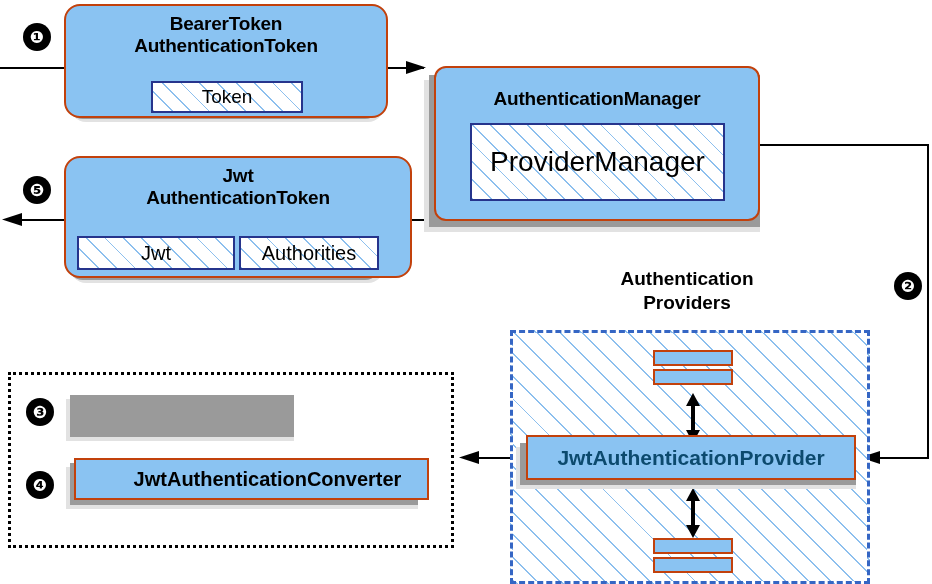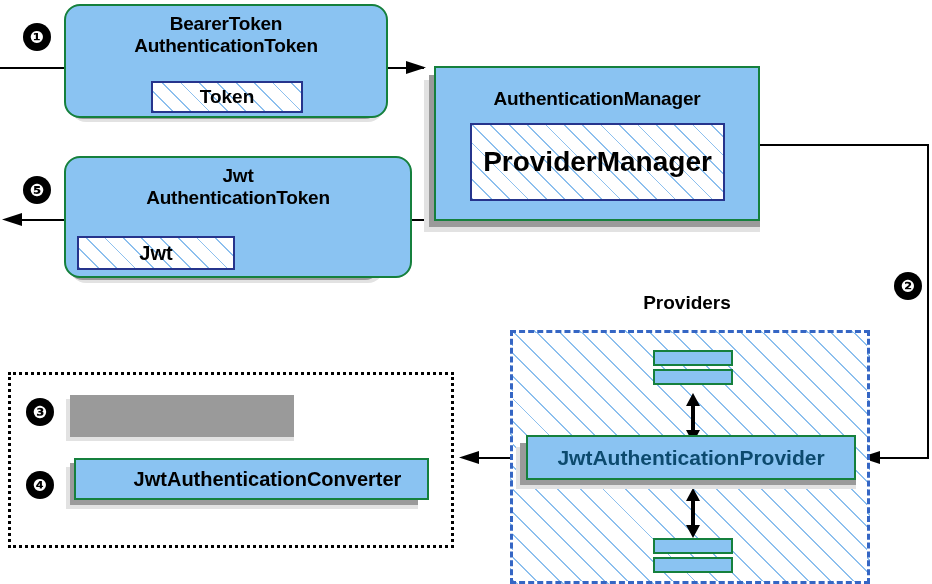--- a/index.html
+++ b/index.html
@@ -8,33 +8,33 @@
 
   #stage{position:absolute;left:0;top:0;width:932px;height:584px;}
 
   
   .abs{position:absolute;box-sizing:border-box;}
 
   
   .sh-dark{background:#9a9a9a;}
   .sh-light{background:#e2e2e2;}
 
-  .blue-fill{background:#8ac3f2;border:2px solid #15803d;}
+  .blue-fill{background:#8ac3f2;border:2px solid #c2410c;}
   .rounded{border-radius:16px;}
 
   .lbl{position:absolute;left:0;right:0;text-align:center;color:#000;
        font-weight:bold;line-height:1.12;letter-spacing:-.2px;}
 
   
   .hatch{background:#ffffff;border:2px solid #26348c;
     background-image:repeating-linear-gradient(45deg,
         rgba(120,180,235,.85) 0px, rgba(120,180,235,.85) 1.2px,
         rgba(255,255,255,0) 1.2px, rgba(255,255,255,0) 13px);
     display:flex;align-items:center;justify-content:center;}
-  .hatch span{font-weight:bold;color:#000;}
+  .hatch span{font-weight:normal;color:#000;}
 
   
   .prov-area{border:3px dashed #3566c4;background:#ffffff;
     background-image:repeating-linear-gradient(45deg,
         rgba(120,180,235,.85) 0px, rgba(120,180,235,.85) 1.4px,
         rgba(255,255,255,0) 1.4px, rgba(255,255,255,0) 16px);}
 
   
   .dotted-area{border:3px dotted #000;background:transparent;}
 
@@ -97,32 +97,36 @@
   <div class="bullet" style="left:24px;top:24px;">❶</div>
 
   <div class="abs rounded sh-light" style="left:70px;top:167px;width:314px;height:116px;"></div>
   <div class="abs rounded sh-dark" style="left:67px;top:164px;width:314px;height:116px;"></div>
   <div class="abs rounded blue-fill" style="left:64px;top:156px;width:348px;height:122px;">
     <div class="lbl" style="top:7px;font-size:19px;">Jwt</div>
     <div class="lbl" style="top:29px;font-size:19px;">AuthenticationToken</div>
     <div class="abs hatch" style="left:11px;top:78px;width:158px;height:34px;">
       <span style="font-size:20px;">Jwt</span>
     </div>
+    <div class="abs hatch" style="left:173px;top:78px;width:140px;height:34px;">
+      <span style="font-size:20px;">Authorities</span>
+    </div>
   </div>
   <div class="bullet" style="left:24px;top:177px;">❺</div>
 
   <div class="abs sh-light" style="left:424px;top:80px;width:336px;height:152px;"></div>
   <div class="abs sh-dark" style="left:429px;top:75px;width:331px;height:152px;"></div>
-  <div class="abs blue-fill" style="left:434px;top:66px;width:326px;height:155px;">
+  <div class="abs blue-fill" style="left:434px;top:66px;width:326px;height:155px;border-radius:12px;">
     <div class="lbl" style="top:20px;font-size:19px;">AuthenticationManager</div>
     <div class="abs hatch" style="left:34px;top:55px;width:255px;height:78px;">
       <span style="font-size:28px;">ProviderManager</span>
     </div>
   </div>
 
+  <div class="section-title" style="left:566px;top:268px;width:242px;font-size:19px;">Authentication</div>
   <div class="section-title" style="left:566px;top:292px;width:242px;font-size:19px;">Providers</div>
 
   <div class="abs prov-area" style="left:510px;top:330px;width:360px;height:254px;">
 
     <div class="abs blue-fill" style="left:140px;top:17px;width:80px;height:16px;"></div>
     <div class="abs blue-fill" style="left:140px;top:36px;width:80px;height:16px;"></div>
 
     <svg class="arrow" style="left:172px;top:60px;width:16px;height:50px;" viewBox="0 0 16 50">
       <line x1="8" y1="6" x2="8" y2="44" stroke="#000" stroke-width="4"></line>
       <polygon points="8,0 15,13 1,13" fill="#000"></polygon>

